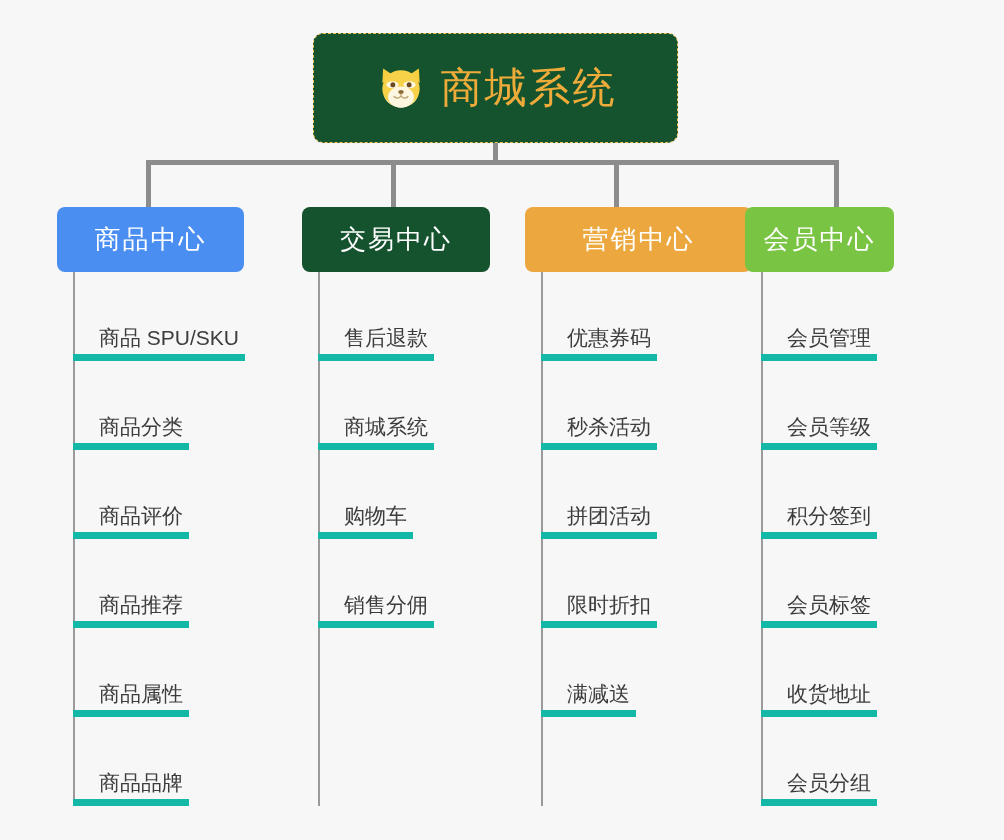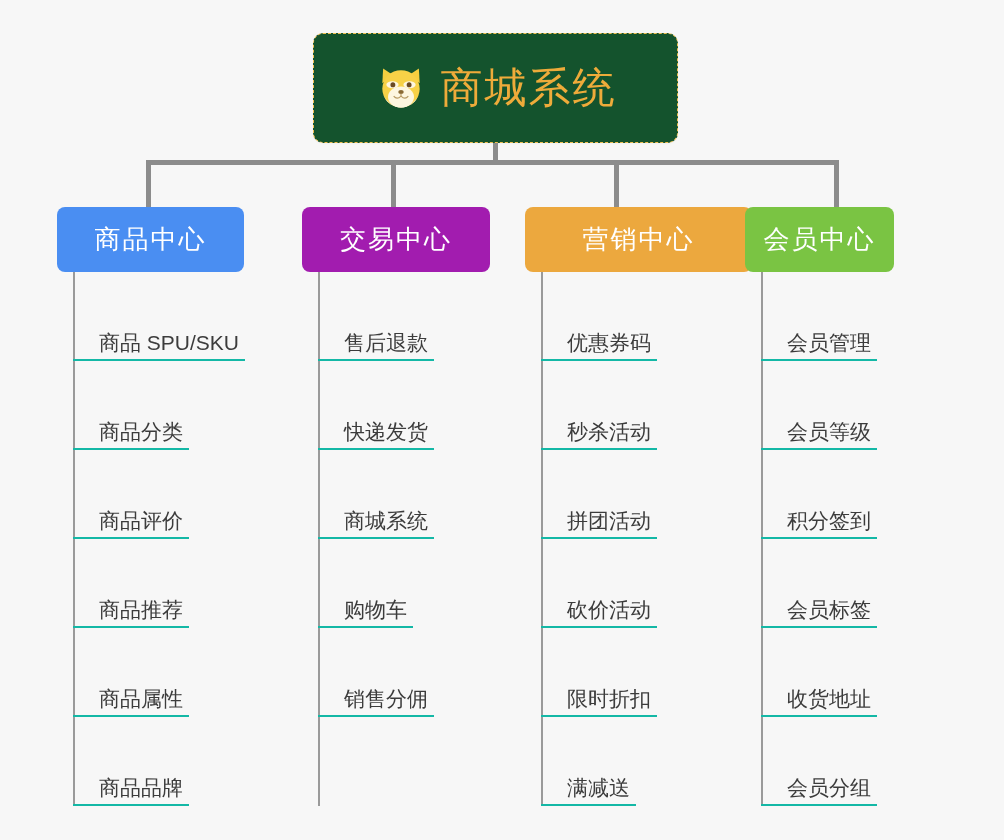--- a/index.html
+++ b/index.html
@@ -78,21 +78,21 @@
     display:flex;
     align-items:flex-end;
   }
   .leaf-label{
     display:inline-block;
     padding:0 6px 5px 26px;
     font-size:21px;
     color:#3c3c3c;
     line-height:1.1;
     white-space:nowrap;
-    border-bottom:2px solid #14b8a6;
+    border-bottom:7px solid #14b8a6;
   }
 </style>
 </head>
 <body>
 
 <div id="stage">
 
   <div class="root-node">
     <svg class="root-emoji" viewBox="0 0 64 64">
 
@@ -150,30 +150,27 @@
           </div>
           <div class="leaf">
             <span class="leaf-label">商品属性</span>
           </div>
           <div class="leaf">
             <span class="leaf-label">商品品牌</span>
           </div>
         </div>
       </div>
       <div class="col" style="left: 302px; width: 188px;">
-        <div class="cat-box" style="background: #a21caf;">
+        <div class="cat-box" style="background: #14532d;">
           <span>交易中心</span>
         </div>
         <div class="spine" style="height: 534px; background: rgb(154, 154, 154);"></div>
         <div class="leaf-list">
           <div class="leaf">
             <span class="leaf-label">售后退款</span>
-          </div>
-          <div class="leaf">
-            <span class="leaf-label">快递发货</span>
           </div>
           <div class="leaf">
             <span class="leaf-label">商城系统</span>
           </div>
           <div class="leaf">
             <span class="leaf-label">购物车</span>
           </div>
           <div class="leaf">
             <span class="leaf-label">销售分佣</span>
           </div>
@@ -188,23 +185,20 @@
           <div class="leaf">
             <span class="leaf-label">优惠券码</span>
           </div>
           <div class="leaf">
             <span class="leaf-label">秒杀活动</span>
           </div>
           <div class="leaf">
             <span class="leaf-label">拼团活动</span>
           </div>
           <div class="leaf">
-            <span class="leaf-label">砍价活动</span>
-          </div>
-          <div class="leaf">
             <span class="leaf-label">限时折扣</span>
           </div>
           <div class="leaf">
             <span class="leaf-label">满减送</span>
           </div>
         </div>
       </div>
       <div class="col" style="left: 745px; width: 149px;">
         <div class="cat-box" style="background: rgb(122, 196, 67);">
           <span>会员中心</span>

